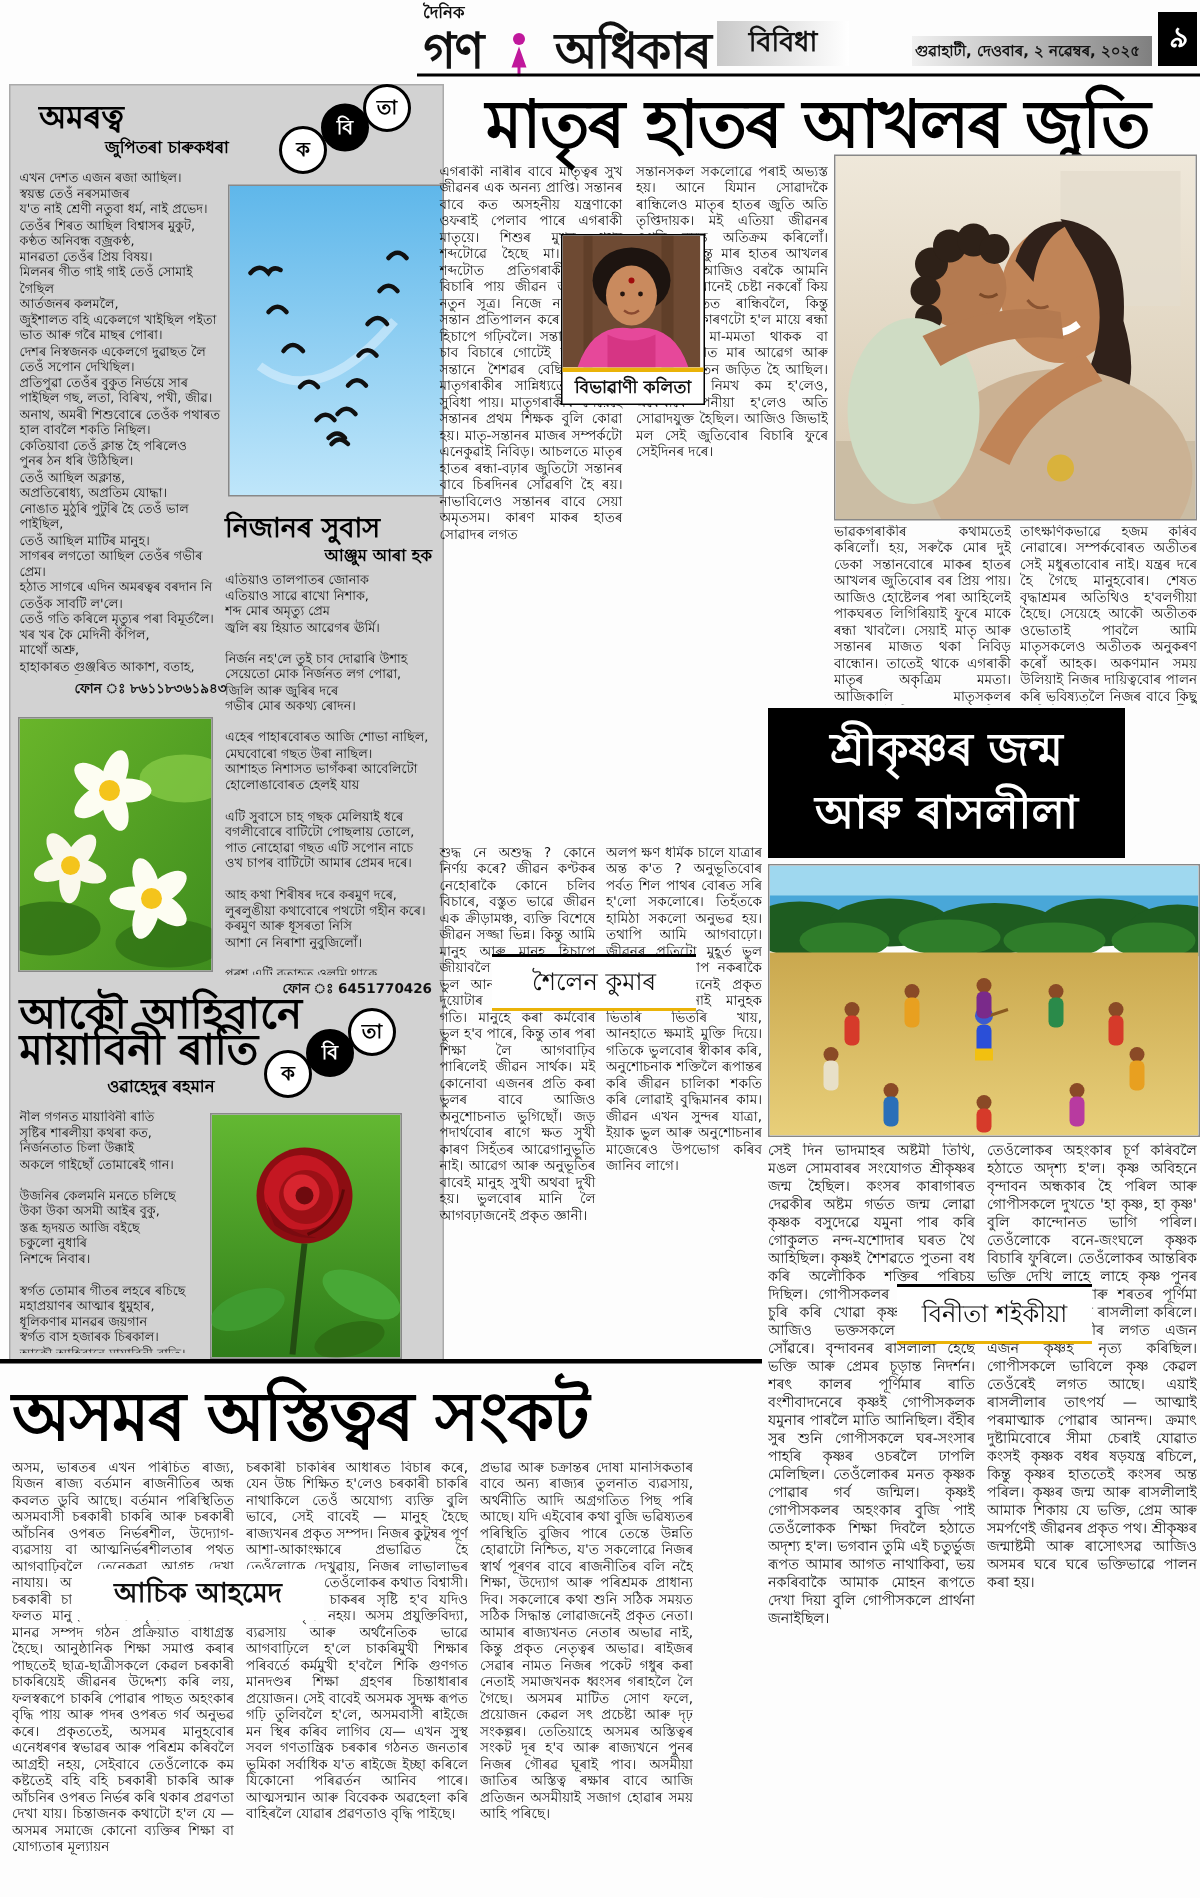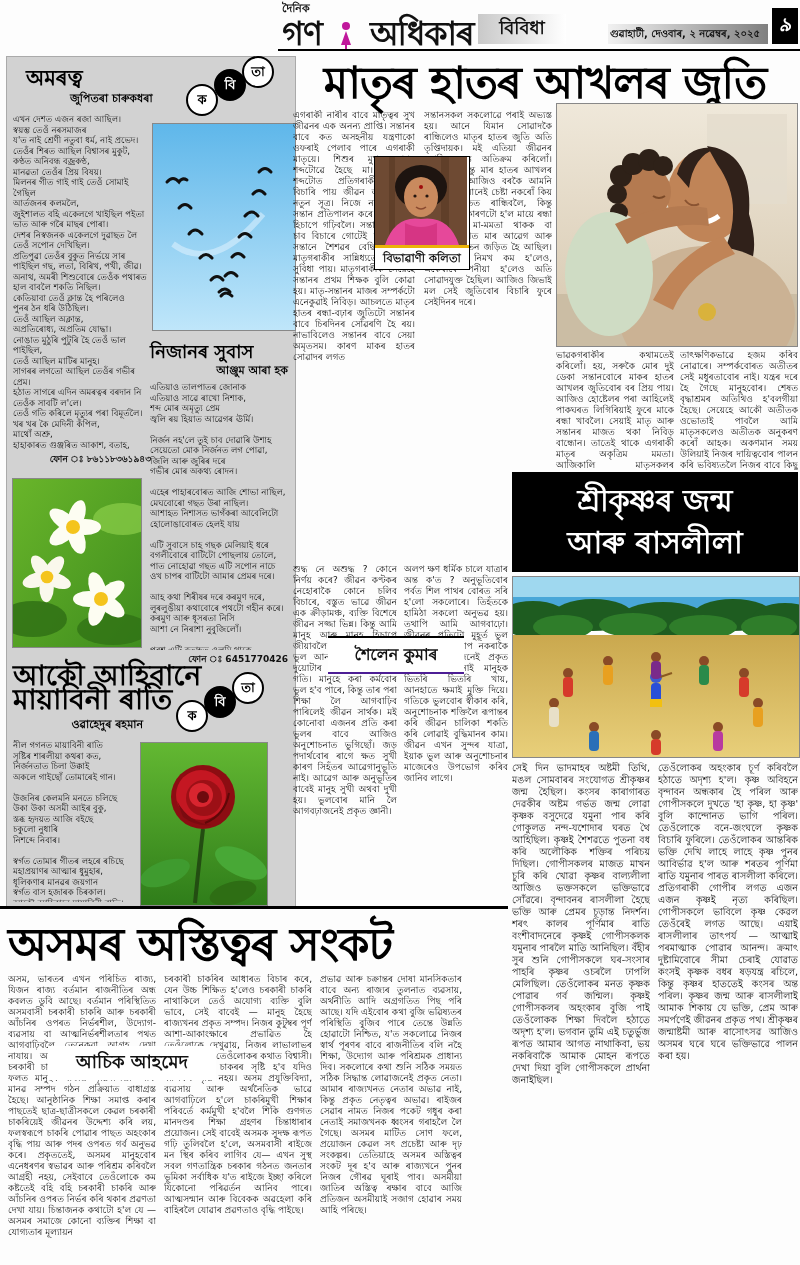--- a/index.html
+++ b/index.html
@@ -12,21 +12,21 @@
   .grad-l{background:linear-gradient(90deg,#8f8f8f,#f4f4f4);}
   .grad-r{background:linear-gradient(90deg,#f1f1f1,#7f7f7f);}
   .grad-c{background:linear-gradient(90deg,#c9c9c9,#ffffff);}
   .poembox{font-size:8.5px;line-height:10.5px;overflow:hidden;}
   .poemtitle{font-weight:bold;color:#000;}
   .author{font-weight:bold;color:#000;}
   .circle{width:28px;height:28px;border-radius:50%;border:2px solid #000;background:#fff;color:#000;
           display:flex;align-items:center;justify-content:center;font-weight:bold;font-size:13px;}
   .circle.dark{background:#000;color:#fff;border-color:#000;}
   .inset{background:#fff;display:flex;align-items:center;justify-content:center;
-         font-weight:bold;border-top:2px solid #000;border-bottom:2px solid #4c1d95;}
+         font-weight:normal;border-top:2px solid #000;border-bottom:2px solid #eab308;}
   .headline{font-weight:900;color:#000;letter-spacing:-1px;}
   .imgframe{border:1px solid #888;overflow:hidden;}
   svg{display:block;}
 </style>
 </head>
 <body>
 
 <div id="page">
 
 
@@ -326,21 +326,21 @@
 
   <div class="abs bodytxt just" style="left:556px;top:350px;width:118px;height:120px;">ভাৱকগৰাকীৰ কথামতেই কৰিলোঁ। হয়, সৰুকৈ মোৰ দুই ডেকা সন্তানবোৰে মাকৰ হাতৰ আখলৰ জুতিবোৰ বৰ প্ৰিয় পায়। আজিও হোষ্টেলৰ পৰা আহিলেই পাকঘৰত লিগিৰিয়াই ফুৰে মাকে ৰন্ধা খাবলৈ। সেয়াই মাতৃ আৰু সন্তানৰ মাজত থকা নিবিড় বান্ধোন। তাতেই থাকে এগৰাকী মাতৃৰ অকৃত্ৰিম মমতা। আজিকালি মাতৃসকলৰ প্ৰায়ভাগেই নিজৰ সন্তানক বিদ্যা এটি ৰান্ধি খুৱাবলৈও অপাৰগ। বাহিৰৰ খাদ্য নাইবা খৱৰ ভাত ৰান্ধাকৈ কথা মানুহে ৰান্ধি নিকলগীয়া হয়। যি খাদ্যত নাথাকে মৰম, আৱেগ, যতন অথবা শ্ৰদ্ধা। গতিকে সেয়া আমাৰ শৰীৰে</div>
   <div class="abs bodytxt just" style="left:680px;top:350px;width:118px;height:120px;">তাৎক্ষণিকভাৱে হজম কৰিব নোৱাৰে। সম্পৰ্কবোৰত অতীতৰ সেই মধুৰতাবোৰ নাই। যন্ত্ৰৰ দৰে হৈ গৈছে মানুহবোৰ। শেষত বৃদ্ধাশ্ৰমৰ অতিথিও হ'বলগীয়া হৈছে। সেয়েহে আকৌ অতীতক ওভোতাই পাবলৈ আমি মাতৃসকলেও অতীতক অনুকৰণ কৰোঁ আহক। অকণমান সময় উলিয়াই নিজৰ দায়িত্ববোৰ পালন কৰি ভবিষ্যতলৈ নিজৰ বাবে কিছু আৰ্জি গৰ্ভ। কাৰণ জননীক ভালপোৱাগৰাকীয়ে জন্মভূমিলৈ নিজৰ কৰ্মীয়শিনি সহায় কৰি যাব। জননী আৰু জন্মভূমি তেতিয়াহে স্বৰ্গতকৈও শ্ৰেষ্ঠৰূপে বৰ্তি থাকিব অতীতৰ দৰে।</div>
 
 
   <div class="abs bodytxt just" style="left:293px;top:564px;width:104px;height:340px;">শুদ্ধ নে অশুদ্ধ ? কোনে নিৰ্ণয় কৰে? জীৱন কণ্টকৰ নেহোৰাকৈ কোনে চলিব বিচাৰে, বস্তুত ভাৱে জীৱন এক ক্ৰীড়ামঞ্চ, ব্যক্তি বিশেষে জীৱন সজ্জা ভিন্ন। কিন্তু আমি মানুহ আৰু মানুহ হিচাপে জীয়াবলৈ বিচাৰো। এফালে ভুল আনফালে অনুশোচনা, দুয়োটাৰ মাজেৰে জীৱনৰ গতি। মানুহে কৰা কৰ্মবোৰ ভুল হ'ব পাৰে, কিন্তু তাৰ পৰা শিক্ষা লৈ আগবাঢ়িব পাৰিলেই জীৱন সাৰ্থক। মই কোনোবা এজনৰ প্ৰতি কৰা ভুলৰ বাবে আজিও অনুশোচনাত ভুগিছোঁ। জড় পদাৰ্থবোৰ ৰাগে ক্ষত সুখী কাৰণ সিহঁতৰ আৱেগানুভূতি নাই। আৱেগ আৰু অনুভূতিৰ বাবেই মানুহ সুখী অথবা দুখী হয়। ভুলবোৰ মানি লৈ আগবঢ়াজনেই প্ৰকৃত জ্ঞানী।</div>
   <div class="abs bodytxt just" style="left:404px;top:564px;width:104px;height:340px;">অলপ ক্ষণ ধৰ্মিক চালে যাত্ৰাৰ অন্ত ক'ত ? অনুভূতিবোৰ পৰ্বত শিল পাথৰ বোৰত সৰি হ'লো সকলোৰে। তিহঁতকে হামিঠা সকলো অনুভৱ হয়। তথাপি আমি আগবাঢ়ো। জীৱনৰ প্ৰতিটো মুহূৰ্ত ভুল আৰু শুদ্ধৰ হিচাপ নকৰাকৈ উপভোগ কৰাজনেই প্ৰকৃত সুখী। অনুশোচনাই মানুহক ভিতৰি ভিতৰি খায়, আনহাতে ক্ষমাই মুক্তি দিয়ে। গতিকে ভুলবোৰ স্বীকাৰ কৰি, অনুশোচনাক শক্তিলৈ ৰূপান্তৰ কৰি জীৱন চালিকা শকতি কৰি লোৱাই বুদ্ধিমানৰ কাম। জীৱন এখন সুন্দৰ যাত্ৰা, ইয়াক ভুল আৰু অনুশোচনাৰ মাজেৰেও উপভোগ কৰিব জানিব লাগে।</div>
 
   <div class="abs inset" style="left:328px;top:636px;width:136px;height:34px;font-size:16px;">শৈলেন কুমাৰ</div>
 
-  <div class="abs" style="left:512px;top:472px;width:286px;height:100px;background:#000;display:flex;align-items:center;justify-content:center;">
+  <div class="abs" style="left:512px;top:472px;width:238px;height:100px;background:#000;display:flex;align-items:center;justify-content:center;">
     <div class="pre" style="color:#fff;font-size:30px;font-weight:900;line-height:42px;text-align:center;">শ্ৰীকৃষ্ণৰ জন্ম
 আৰু ৰাসলীলা</div>
   </div>
 
   <div class="abs imgframe" style="left:512px;top:576px;width:286px;height:180px;">
     <svg width="286" height="180" viewBox="0 0 286 180">
       <defs>
           <linearGradient id="gnd" x1="0" y1="0" x2="0" y2="1">
         <stop offset="0" stop-color="#caa84e"></stop>
             <stop offset="1" stop-color="#e8cf7a"></stop>
@@ -393,20 +393,21 @@
           <rect x="76" y="154" width="10" height="20" rx="4" fill="#2a6fb8"></rect>
           <rect x="36" y="130" width="10" height="20" rx="4" fill="#e8e0c8"></rect>
         </g>
       </g>
     </svg>
   </div>
 
   <div class="abs bodytxt just" style="left:512px;top:762px;width:138px;height:496px;font-size:9.5px;line-height:12px;">সেই দিন ভাদমাহৰ অষ্টমী তিথি, মঙল সোমবাৰৰ সংযোগত শ্ৰীকৃষ্ণৰ জন্ম হৈছিল। কংসৰ কাৰাগাৰত দেৱকীৰ অষ্টম গৰ্ভত জন্ম লোৱা কৃষ্ণক বসুদেৱে যমুনা পাৰ কৰি গোকুলত নন্দ-যশোদাৰ ঘৰত থৈ আহিছিল। কৃষ্ণই শৈশৱতে পুতনা বধ কৰি অলৌকিক শক্তিৰ পৰিচয় দিছিল। গোপীসকলৰ মাজত মাখন চুৰি কৰি খোৱা কৃষ্ণৰ বাল্যলীলা আজিও ভক্তসকলে ভক্তিভাৱে সোঁৱৰে। বৃন্দাবনৰ ৰাসলীলা হৈছে ভক্তি আৰু প্ৰেমৰ চূড়ান্ত নিদৰ্শন। শৰৎ কালৰ পূৰ্ণিমাৰ ৰাতি বংশীবাদনেৰে কৃষ্ণই গোপীসকলক যমুনাৰ পাৰলৈ মাতি আনিছিল। বঁহীৰ সুৰ শুনি গোপীসকলে ঘৰ-সংসাৰ পাহৰি কৃষ্ণৰ ওচৰলৈ ঢাপলি মেলিছিল। তেওঁলোকৰ মনত কৃষ্ণক পোৱাৰ গৰ্ব জন্মিল। কৃষ্ণই গোপীসকলৰ অহংকাৰ বুজি পাই তেওঁলোকক শিক্ষা দিবলৈ হঠাতে অদৃশ্য হ'ল। ভগবান তুমি এই চতুৰ্ভুজ ৰূপত আমাৰ আগত নাথাকিবা, ভয় নকৰিবাকৈ আমাক মোহন ৰূপতে দেখা দিয়া বুলি গোপীসকলে প্ৰাৰ্থনা জনাইছিল।</div>
   <div class="abs bodytxt just" style="left:658px;top:762px;width:140px;height:496px;font-size:9.5px;line-height:12px;">তেওঁলোকৰ অহংকাৰ চূৰ্ণ কৰিবলৈ হঠাতে অদৃশ্য হ'ল। কৃষ্ণ অবিহনে বৃন্দাবন অন্ধকাৰ হৈ পৰিল আৰু গোপীসকলে দুখতে 'হা কৃষ্ণ, হা কৃষ্ণ' বুলি কান্দোনত ভাগি পৰিল। তেওঁলোকে বনে-জংঘলে কৃষ্ণক বিচাৰি ফুৰিলে। তেওঁলোকৰ আন্তৰিক ভক্তি দেখি লাহে লাহে কৃষ্ণ পুনৰ আবিৰ্ভাৱ হ'ল আৰু শৰতৰ পূৰ্ণিমা ৰাতি যমুনাৰ পাৰত ৰাসলীলা কৰিলে। প্ৰতিগৰাকী গোপীৰ লগত এজন এজন কৃষ্ণই নৃত্য কৰিছিল। গোপীসকলে ভাবিলে কৃষ্ণ কেৱল তেওঁৰেই লগত আছে। এয়াই ৰাসলীলাৰ তাৎপৰ্য — আত্মাই পৰমাত্মাক পোৱাৰ আনন্দ। ক্ৰমাৎ দুষ্টামিবোৰে সীমা চেৰাই যোৱাত কংসই কৃষ্ণক বধৰ ষড়যন্ত্ৰ ৰচিলে, কিন্তু কৃষ্ণৰ হাততেই কংসৰ অন্ত পৰিল। কৃষ্ণৰ জন্ম আৰু ৰাসলীলাই আমাক শিকায় যে ভক্তি, প্ৰেম আৰু সমৰ্পণেই জীৱনৰ প্ৰকৃত পথ। শ্ৰীকৃষ্ণৰ জন্মাষ্টমী আৰু ৰাসোৎসৱ আজিও অসমৰ ঘৰে ঘৰে ভক্তিভাৱে পালন কৰা হয়।</div>
 
+  <div class="abs inset" style="left:598px;top:856px;width:130px;height:36px;font-size:16px;">বিনীতা শইকীয়া</div>
 
   <div class="abs" style="left:0;top:906px;width:508px;height:3px;background:#000;"></div>
 
   <div class="abs headline" style="left:8px;top:910px;width:498px;font-size:45px;">অসমৰ অস্তিত্বৰ সংকট</div>
 
   <div class="abs bodytxt just" style="left:8px;top:974px;width:148px;height:286px;">অসম, ভাৰতৰ এখন পৰিচিত ৰাজ্য, যিজন ৰাজ্য বৰ্তমান ৰাজনীতিৰ অন্ধ কবলত ডুবি আছে। বৰ্তমান পৰিস্থিতিত অসমবাসী চৰকাৰী চাকৰি আৰু চৰকাৰী আঁচনিৰ ওপৰত নিৰ্ভৰশীল, উদ্যোগ-ব্যৱসায় বা আত্মনিৰ্ভৰশীলতাৰ পথত আগবাঢ়িবলৈ তেনেকুৱা আগ্ৰহ দেখা নাযায়। অসমৰ শিক্ষা ব্যৱস্থাও মূলতঃ চৰকাৰী চাকৰিৰ ক্ষেত্ৰলৈ কেন্দ্ৰিত, যাৰ ফলত মানুহৰ মাজত সৃষ্টিশীলতা আৰু মানৱ সম্পদ গঠন প্ৰক্ৰিয়াত বাধাগ্ৰস্ত হৈছে। আনুষ্ঠানিক শিক্ষা সমাপ্ত কৰাৰ পাছতেই ছাত্ৰ-ছাত্ৰীসকলে কেৱল চৰকাৰী চাকৰিয়েই জীৱনৰ উদ্দেশ্য কৰি লয়, ফলস্বৰূপে চাকৰি পোৱাৰ পাছত অহংকাৰ বৃদ্ধি পায় আৰু পদৰ ওপৰত গৰ্ব অনুভৱ কৰে। প্ৰকৃততেই, অসমৰ মানুহবোৰ এনেধৰণৰ স্বভাৱৰ আৰু পৰিশ্ৰম কৰিবলৈ আগ্ৰহী নহয়, সেইবাবে তেওঁলোকে কম কষ্টতেই বহি বহি চৰকাৰী চাকৰি আৰু আঁচনিৰ ওপৰত নিৰ্ভৰ কৰি থকাৰ প্ৰৱণতা দেখা যায়। চিন্তাজনক কথাটো হ'ল যে — অসমৰ সমাজে কোনো ব্যক্তিৰ শিক্ষা বা যোগ্যতাৰ মূল্যায়ন</div>
   <div class="abs bodytxt just" style="left:164px;top:974px;width:148px;height:286px;">চৰকাৰী চাকৰিৰ আধাৰত বিচাৰ কৰে, যেন উচ্চ শিক্ষিত হ'লেও চৰকাৰী চাকৰি নাথাকিলে তেওঁ অযোগ্য ব্যক্তি বুলি ভাবে, সেই বাবেই — মানুহ হৈছে ৰাজ্যখনৰ প্ৰকৃত সম্পদ। নিজৰ কুটুম্বৰ পূৰ্ণ আশা-আকাংক্ষাৰে প্ৰভাৱিত হৈ তেওঁলোকে দেখুৱায়, নিজৰ লাভালাভৰ বাবে মানুহ যে তেওঁলোকৰ কথাত বিশ্বাসী। তেতিয়ালৈকে চাকৰৰ সৃষ্টি হ'ব যদিও মালিকৰ সৃষ্টি নহয়। অসম প্ৰযুক্তিবিদ্যা, ব্যৱসায় আৰু অৰ্থনৈতিক ভাৱে আগবাঢ়িলে হ'লে চাকৰিমুখী শিক্ষাৰ পৰিবৰ্তে কৰ্মমুখী হ'বলৈ শিকি গুণগত মানদণ্ডৰ শিক্ষা গ্ৰহণৰ চিন্তাধাৰাৰ প্ৰয়োজন। সেই বাবেই অসমক সুদক্ষ ৰূপত গঢ়ি তুলিবলৈ হ'লে, অসমবাসী ৰাইজে মন স্থিৰ কৰিব লাগিব যে— এখন সুস্থ সবল গণতান্ত্ৰিক চৰকাৰ গঠনত জনতাৰ ভূমিকা সৰ্বাধিক য'ত ৰাইজে ইচ্ছা কৰিলে যিকোনো পৰিৱৰ্তন আনিব পাৰে। আত্মসন্মান আৰু বিবেকক অৱহেলা কৰি বাহিৰলৈ যোৱাৰ প্ৰৱণতাও বৃদ্ধি পাইছে।</div>
   <div class="abs bodytxt just" style="left:320px;top:974px;width:142px;height:286px;">প্ৰভাৱ আৰু চক্ৰান্তৰ দোষা মানসিকতাৰ বাবে অন্য ৰাজ্যৰ তুলনাত ব্যৱসায়, অৰ্থনীতি আদি অগ্ৰগতিত পিছ পৰি আছে। যদি এইবোৰ কথা বুজি ভৱিষ্যতৰ পৰিস্থিতি বুজিব পাৰে তেন্তে উন্নতি হোৱাটো নিশ্চিত, য'ত সকলোৱে নিজৰ স্বাৰ্থ পূৰণৰ বাবে ৰাজনীতিৰ বলি নহৈ শিক্ষা, উদ্যোগ আৰু পৰিশ্ৰমক প্ৰাধান্য দিব। সকলোৰে কথা শুনি সঠিক সময়ত সঠিক সিদ্ধান্ত লোৱাজনেই প্ৰকৃত নেতা। আমাৰ ৰাজ্যখনত নেতাৰ অভাৱ নাই, কিন্তু প্ৰকৃত নেতৃত্বৰ অভাৱ। ৰাইজৰ সেৱাৰ নামত নিজৰ পকেট গধুৰ কৰা নেতাই সমাজখনক ধ্বংসৰ গৰাহলৈ লৈ গৈছে। অসমৰ মাটিত সোণ ফলে, প্ৰয়োজন কেৱল সৎ প্ৰচেষ্টা আৰু দৃঢ় সংকল্পৰ। তেতিয়াহে অসমৰ অস্তিত্বৰ সংকট দূৰ হ'ব আৰু ৰাজ্যখনে পুনৰ নিজৰ গৌৰৱ ঘূৰাই পাব। অসমীয়া জাতিৰ অস্তিত্ব ৰক্ষাৰ বাবে আজি প্ৰতিজন অসমীয়াই সজাগ হোৱাৰ সময় আহি পৰিছে।</div>
 
   <div class="abs" style="left:48px;top:1046px;width:168px;height:34px;background:#fff;display:flex;align-items:center;justify-content:center;font-weight:900;font-size:18px;">আচিক আহমেদ</div>

